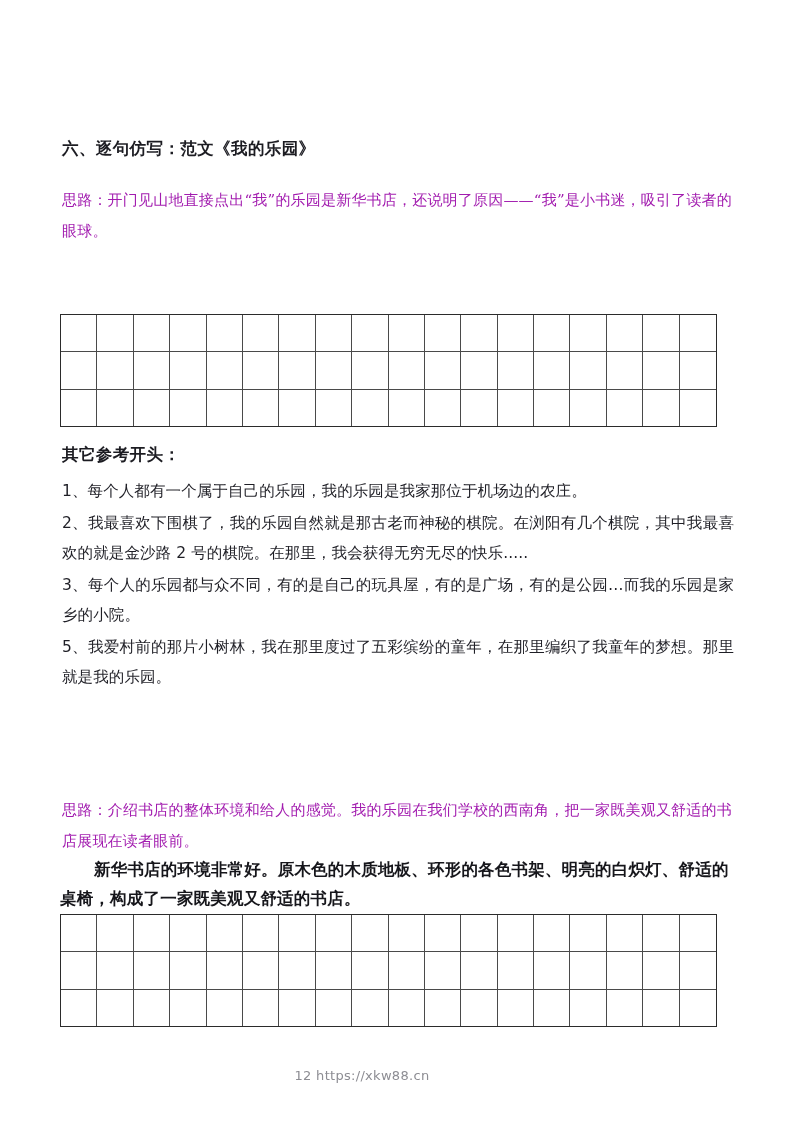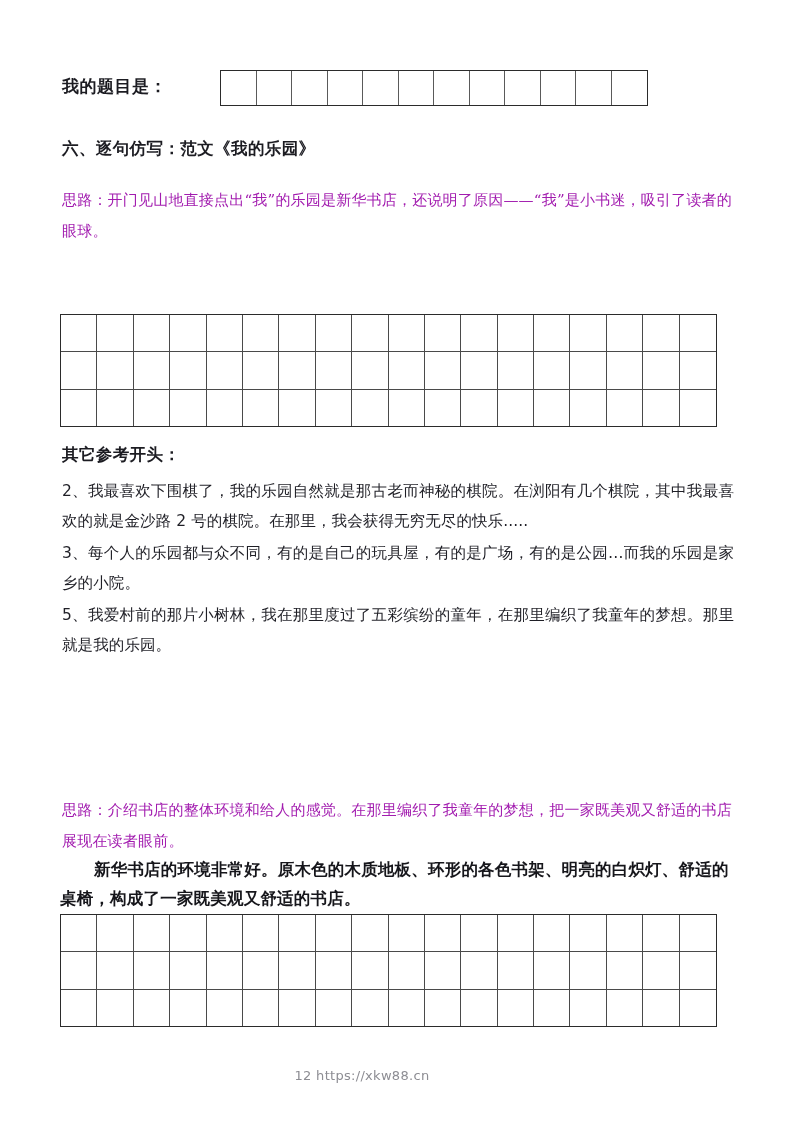--- a/index.html
+++ b/index.html
@@ -151,37 +151,20 @@
     font-size: 13px;
     color: #8d8d93;
     letter-spacing: 0.3px;
   }
 </style>
 </head>
 <body>
 
 <div class="page">
 
-  <div class="title-row">
-    <div class="title-label">我的题目是：</div>
-    <div class="title-grid" id="title-grid">
-        <div class="cell"></div>
-        <div class="cell"></div>
-        <div class="cell"></div>
-        <div class="cell"></div>
-        <div class="cell"></div>
-        <div class="cell"></div>
-        <div class="cell"></div>
-        <div class="cell"></div>
-        <div class="cell"></div>
-        <div class="cell"></div>
-        <div class="cell"></div>
-        <div class="cell"></div>
-      </div>
-  </div>
 
   <div class="sec-heading" id="heading-main">六、逐句仿写：范文《我的乐园》</div>
 
   <div class="siLu" id="silu-1">思路：开门见山地直接点出“我”的乐园是新华书店，还说明了原因——“我”是小书迷，吸引了读者的眼球。</div>
 
 
   <div class="write-grid" id="grid-1">
       <div class="grow">
         <div class="gcell"></div>
         <div class="gcell"></div>
@@ -240,26 +223,27 @@
         <div class="gcell"></div>
         <div class="gcell"></div>
         <div class="gcell"></div>
         <div class="gcell"></div>
       </div>
     </div>
 
   <div class="sec-heading" id="heading-other">其它参考开头：</div>
 
   <div class="ref-list" id="ref-list">
+      <div class="ref-item">1、每个人都有一个属于自己的乐园，我的乐园是我家那位于机场边的农庄。</div>
       <div class="ref-item">2、我最喜欢下围棋了，我的乐园自然就是那古老而神秘的棋院。在浏阳有几个棋院，其中我最喜欢的就是金沙路 2 号的棋院。在那里，我会获得无穷无尽的快乐.....</div>
       <div class="ref-item">3、每个人的乐园都与众不同，有的是自己的玩具屋，有的是广场，有的是公园…而我的乐园是家乡的小院。</div>
       <div class="ref-item">5、我爱村前的那片小树林，我在那里度过了五彩缤纷的童年，在那里编织了我童年的梦想。那里就是我的乐园。</div>
     </div>
 
-  <div class="siLu" id="silu-2">思路：介绍书店的整体环境和给人的感觉。在那里编织了我童年的梦想，把一家既美观又舒适的书店展现在读者眼前。</div>
+  <div class="siLu" id="silu-2">思路：介绍书店的整体环境和给人的感觉。我的乐园在我们学校的西南角，把一家既美观又舒适的书店展现在读者眼前。</div>
 
   <div class="model-para" id="model-2">新华书店的环境非常好。原木色的木质地板、环形的各色书架、明亮的白炽灯、舒适的桌椅，构成了一家既美观又舒适的书店。</div>
 
   <div class="write-grid" id="grid-2">
       <div class="grow">
         <div class="gcell"></div>
         <div class="gcell"></div>
         <div class="gcell"></div>
         <div class="gcell"></div>
         <div class="gcell"></div>

